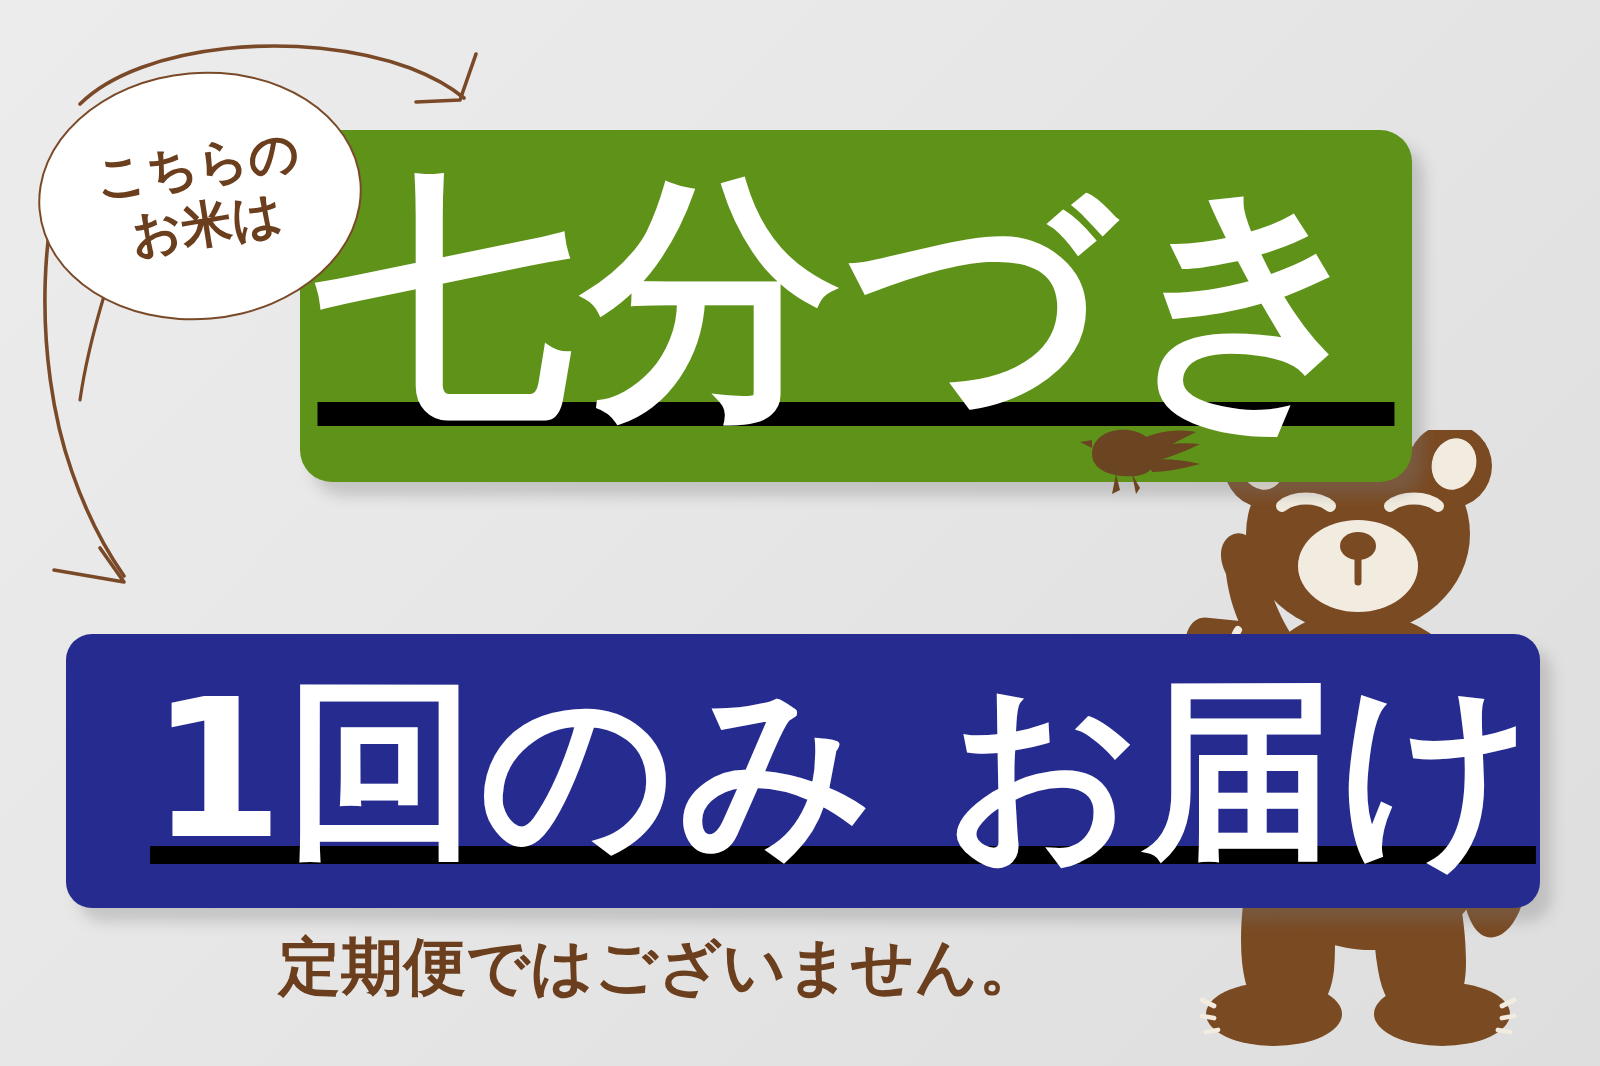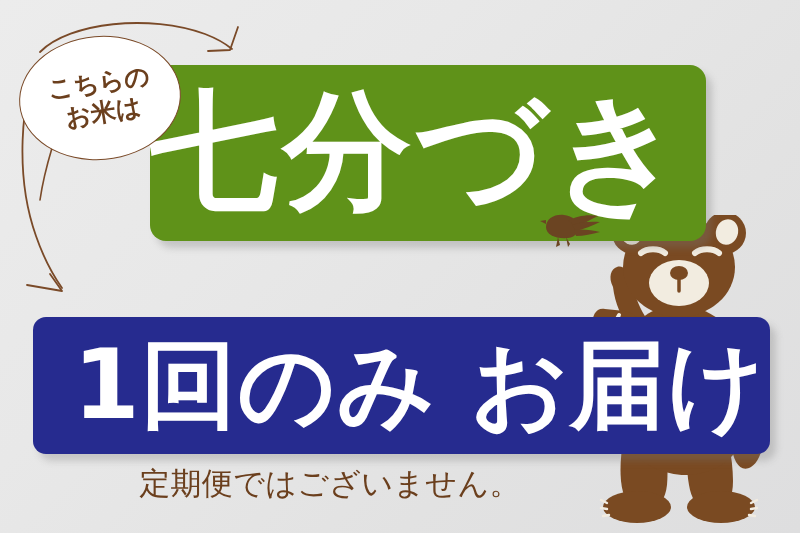--- a/index.html
+++ b/index.html
@@ -44,22 +44,23 @@
     top: 203px;
     width: 64px;
     height: 48px;
   }
 
   
   .banner {
     position: absolute;
     display: flex;
     align-items: center;
-    justify-content: flex-start;
+    justify-content: center;
     box-sizing: border-box;
+    text-decoration: underline;
   }
   .banner-green {
     left: 150px;
     top: 65px;
     width: 556px;
     height: 176px;
     background: #5f9219;
     border-radius: 16px;
     box-shadow: 6px 7px 7px rgba(120,120,120,0.32);
   }
@@ -130,21 +131,21 @@
 
   
   .caption {
     position: absolute;
     left: 0;
     top: 463px;
     width: 660px;
     text-align: center;
     color: #6b3f1d;
     font-family: "DejaVu Sans", "Liberation Sans", sans-serif;
-    font-weight: 400;
+    font-weight: 700;
     font-size: 31px;
     letter-spacing: 0.01em;
     white-space: nowrap;
   }
 </style>
 </head>
 <body>
 
 <div id="stage">
 

